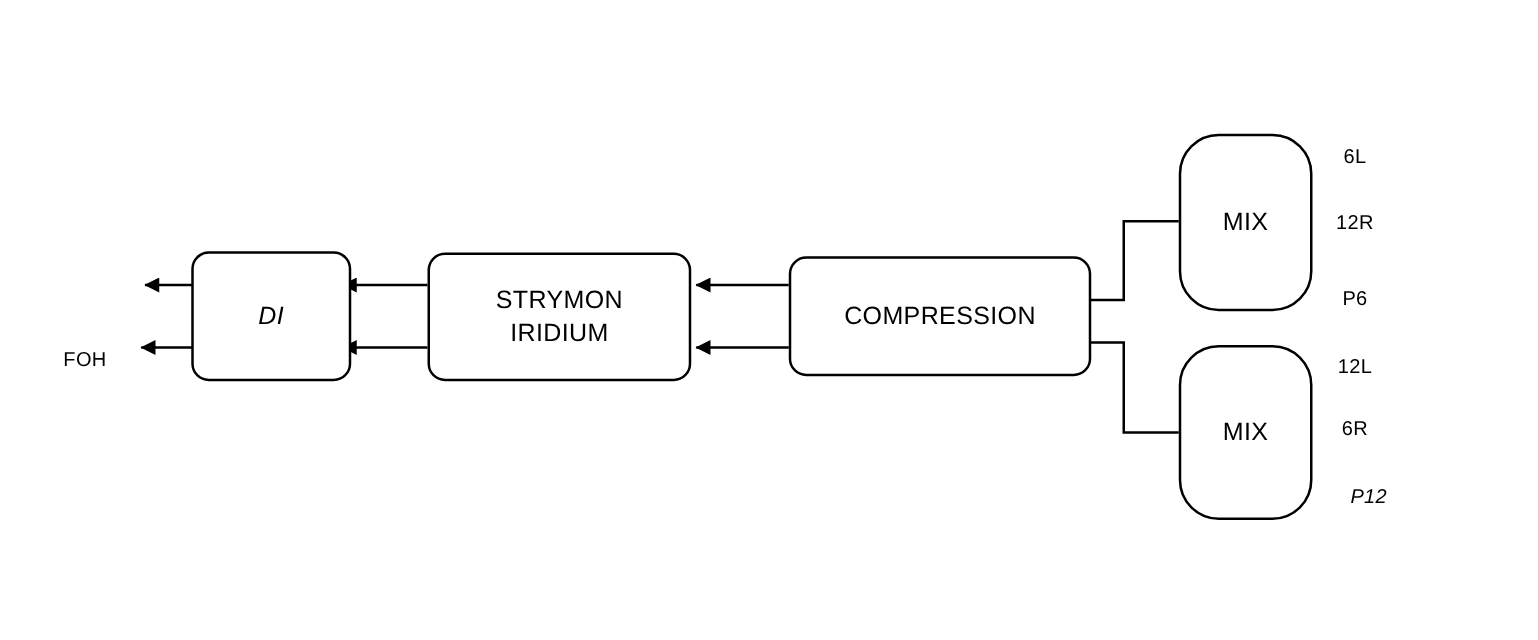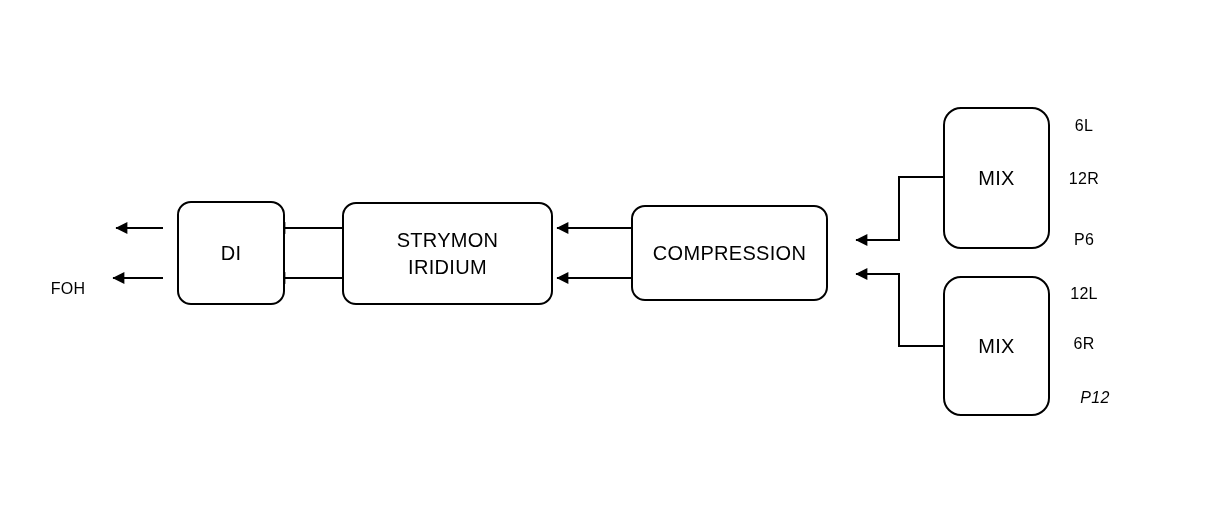--- a/index.html
+++ b/index.html
@@ -32,33 +32,33 @@
     display: flex;
     align-items: center;
     justify-content: center;
     text-align: center;
     font-size: 20px;
     line-height: 27px;
     white-space: pre-line;
     letter-spacing: 0.3px;
   }
   .node.mix {
-    border-radius: 18px;
+    border-radius: 32px;
   }
   .free-label {
     position: absolute;
     transform: translate(-50%, -50%);
     font-size: 16px;
     white-space: nowrap;
     letter-spacing: 0.3px;
   }
   
-  .node-di          { left: 177px; top: 201px; width: 108px; height: 104px; }
+  .node-di          { left: 153px; top: 201px; width: 128px; height: 104px; font-style: italic; }
   .node-amp         { left: 342px; top: 202px; width: 211px; height: 103px; }
-  .node-compression { left: 631px; top: 205px; width: 197px; height: 96px;  }
+  .node-compression { left: 631px; top: 205px; width: 242px; height: 96px;  }
   .node-mix-top     { left: 943px; top: 107px; width: 107px; height: 142px; }
   .node-mix-bottom  { left: 943px; top: 276px; width: 107px; height: 140px; }
   
   .foh-label  { left: 68px;   top: 267px; margin-top: 22px; }
   .port-6l    { left: 1084px; top: 126px; }
   .port-12r   { left: 1084px; top: 179px; text-align: right; }
   .port-p6    { left: 1084px; top: 240px; }
   .port-12l   { left: 1084px; top: 294px; text-align: right; }
   .port-6r    { left: 1084px; top: 344px; }
   .port-p12   { left: 1095px; top: 398px; font-style: italic; }

